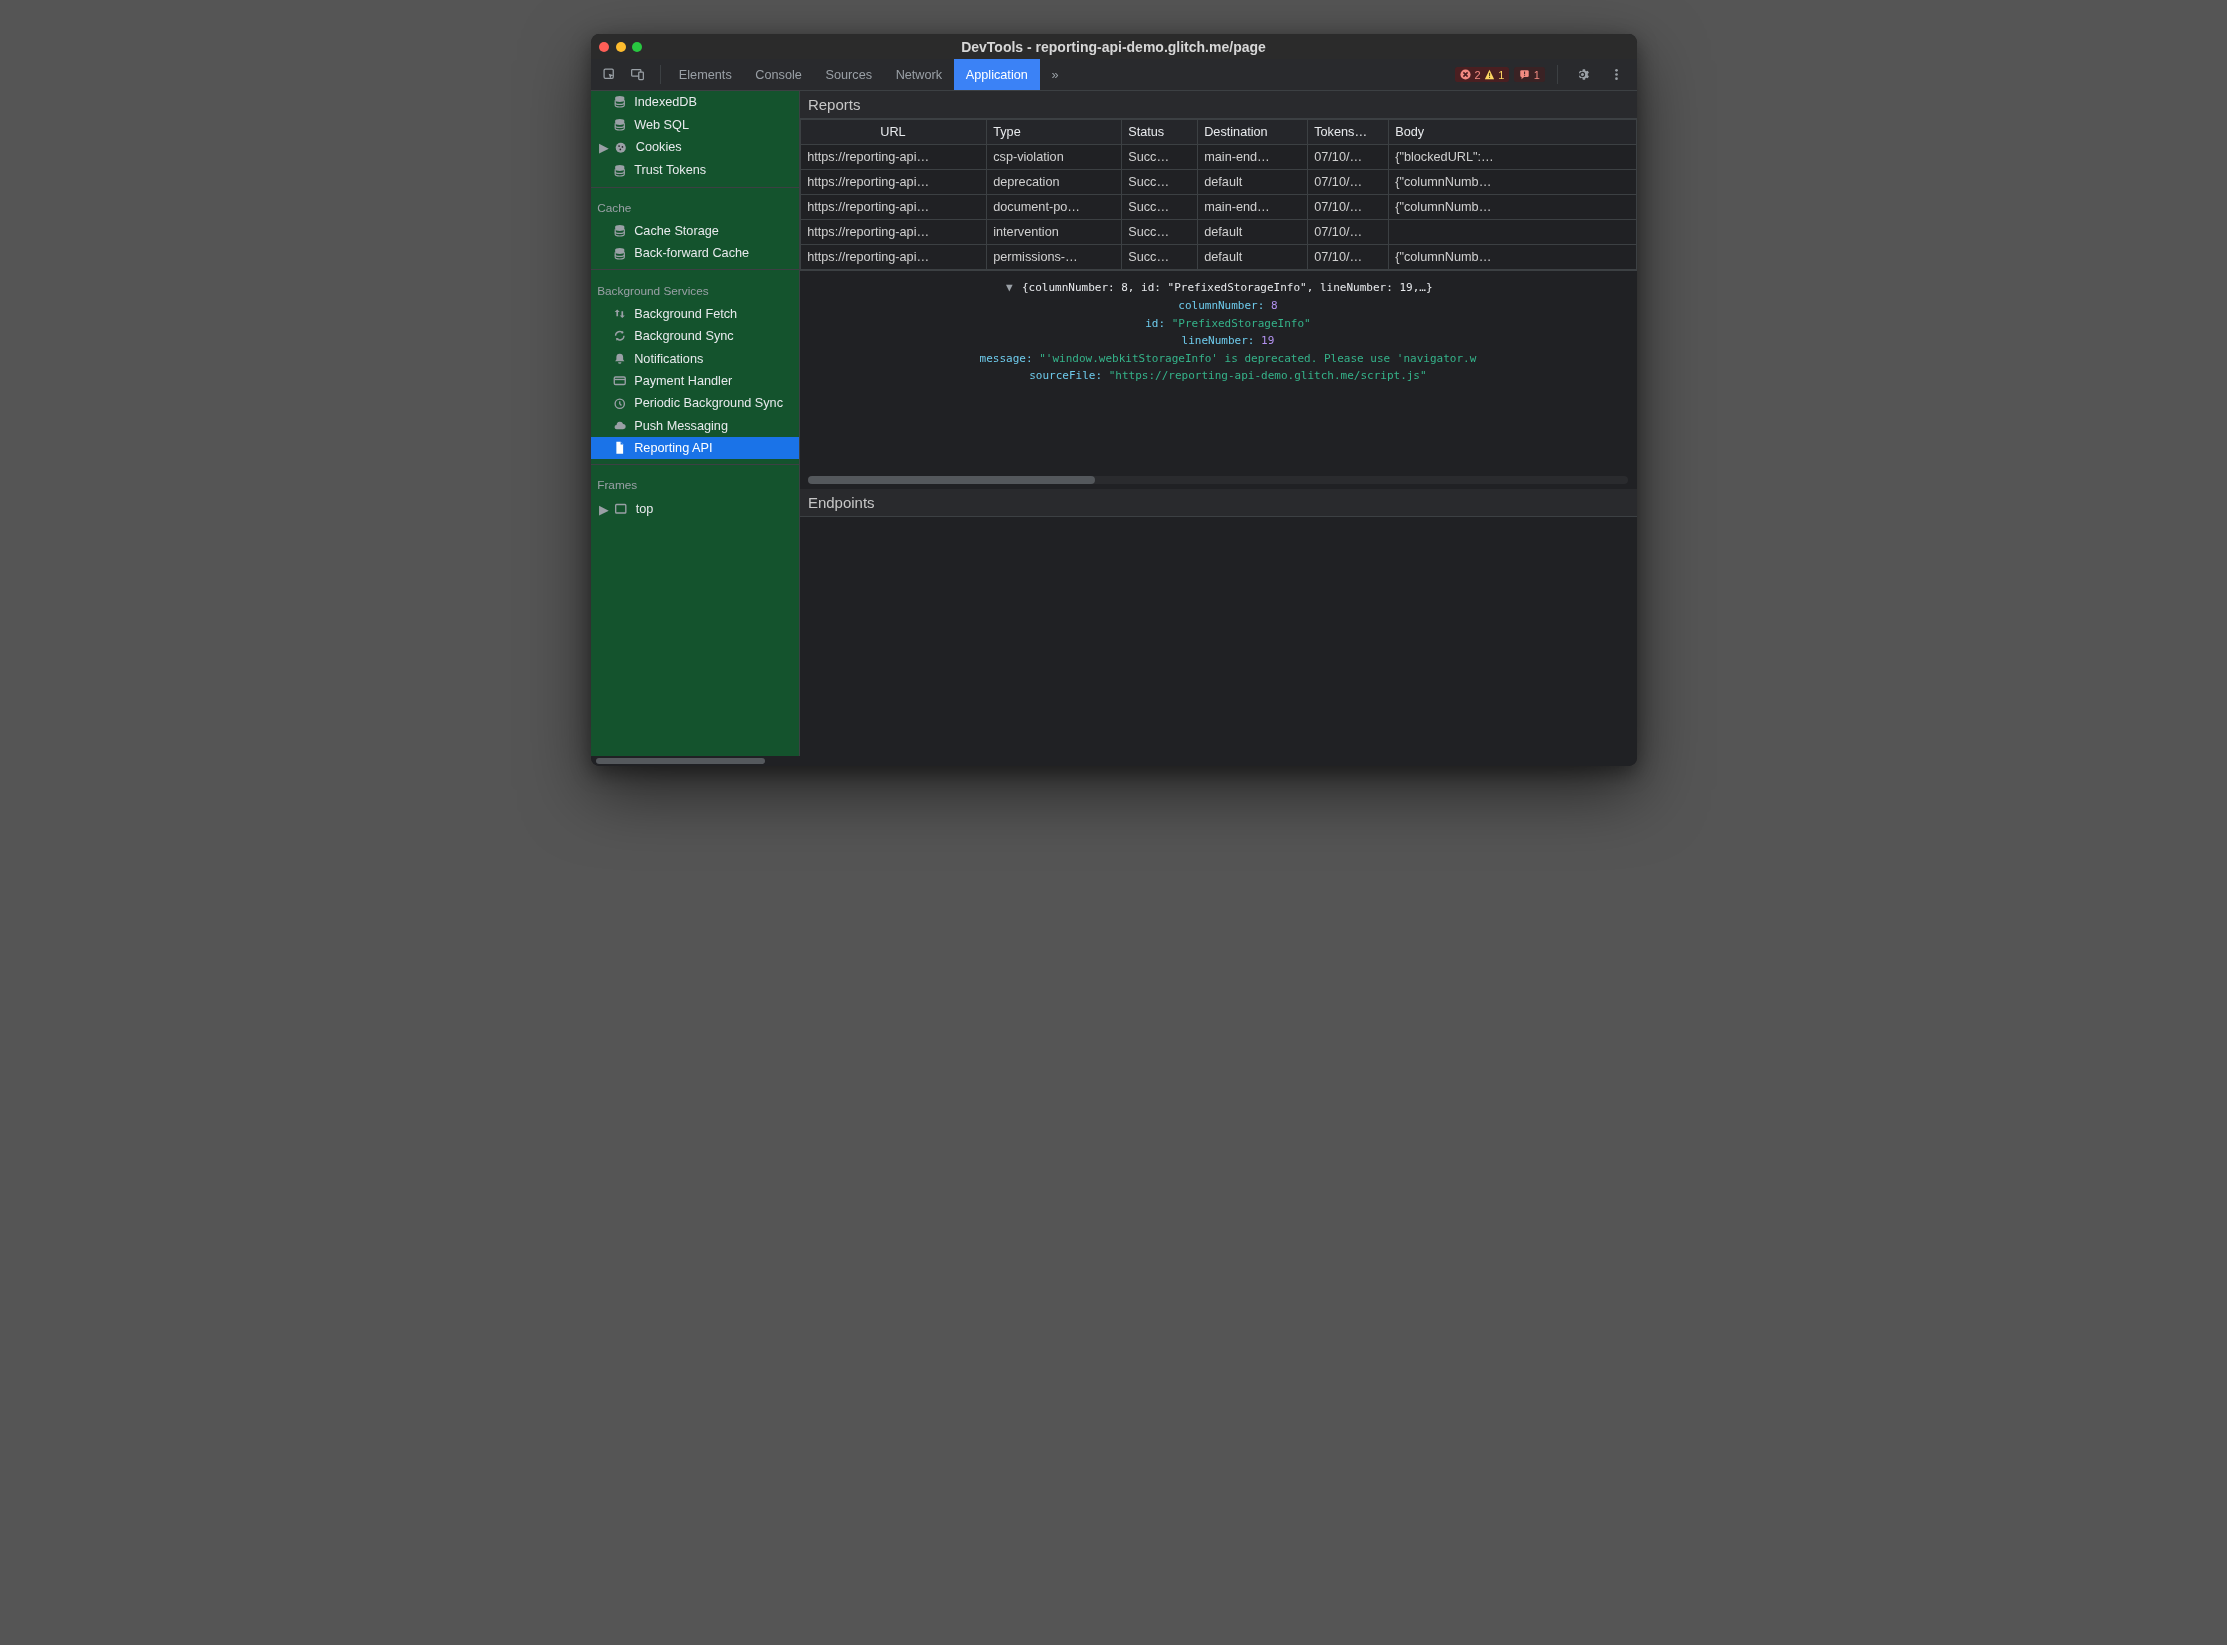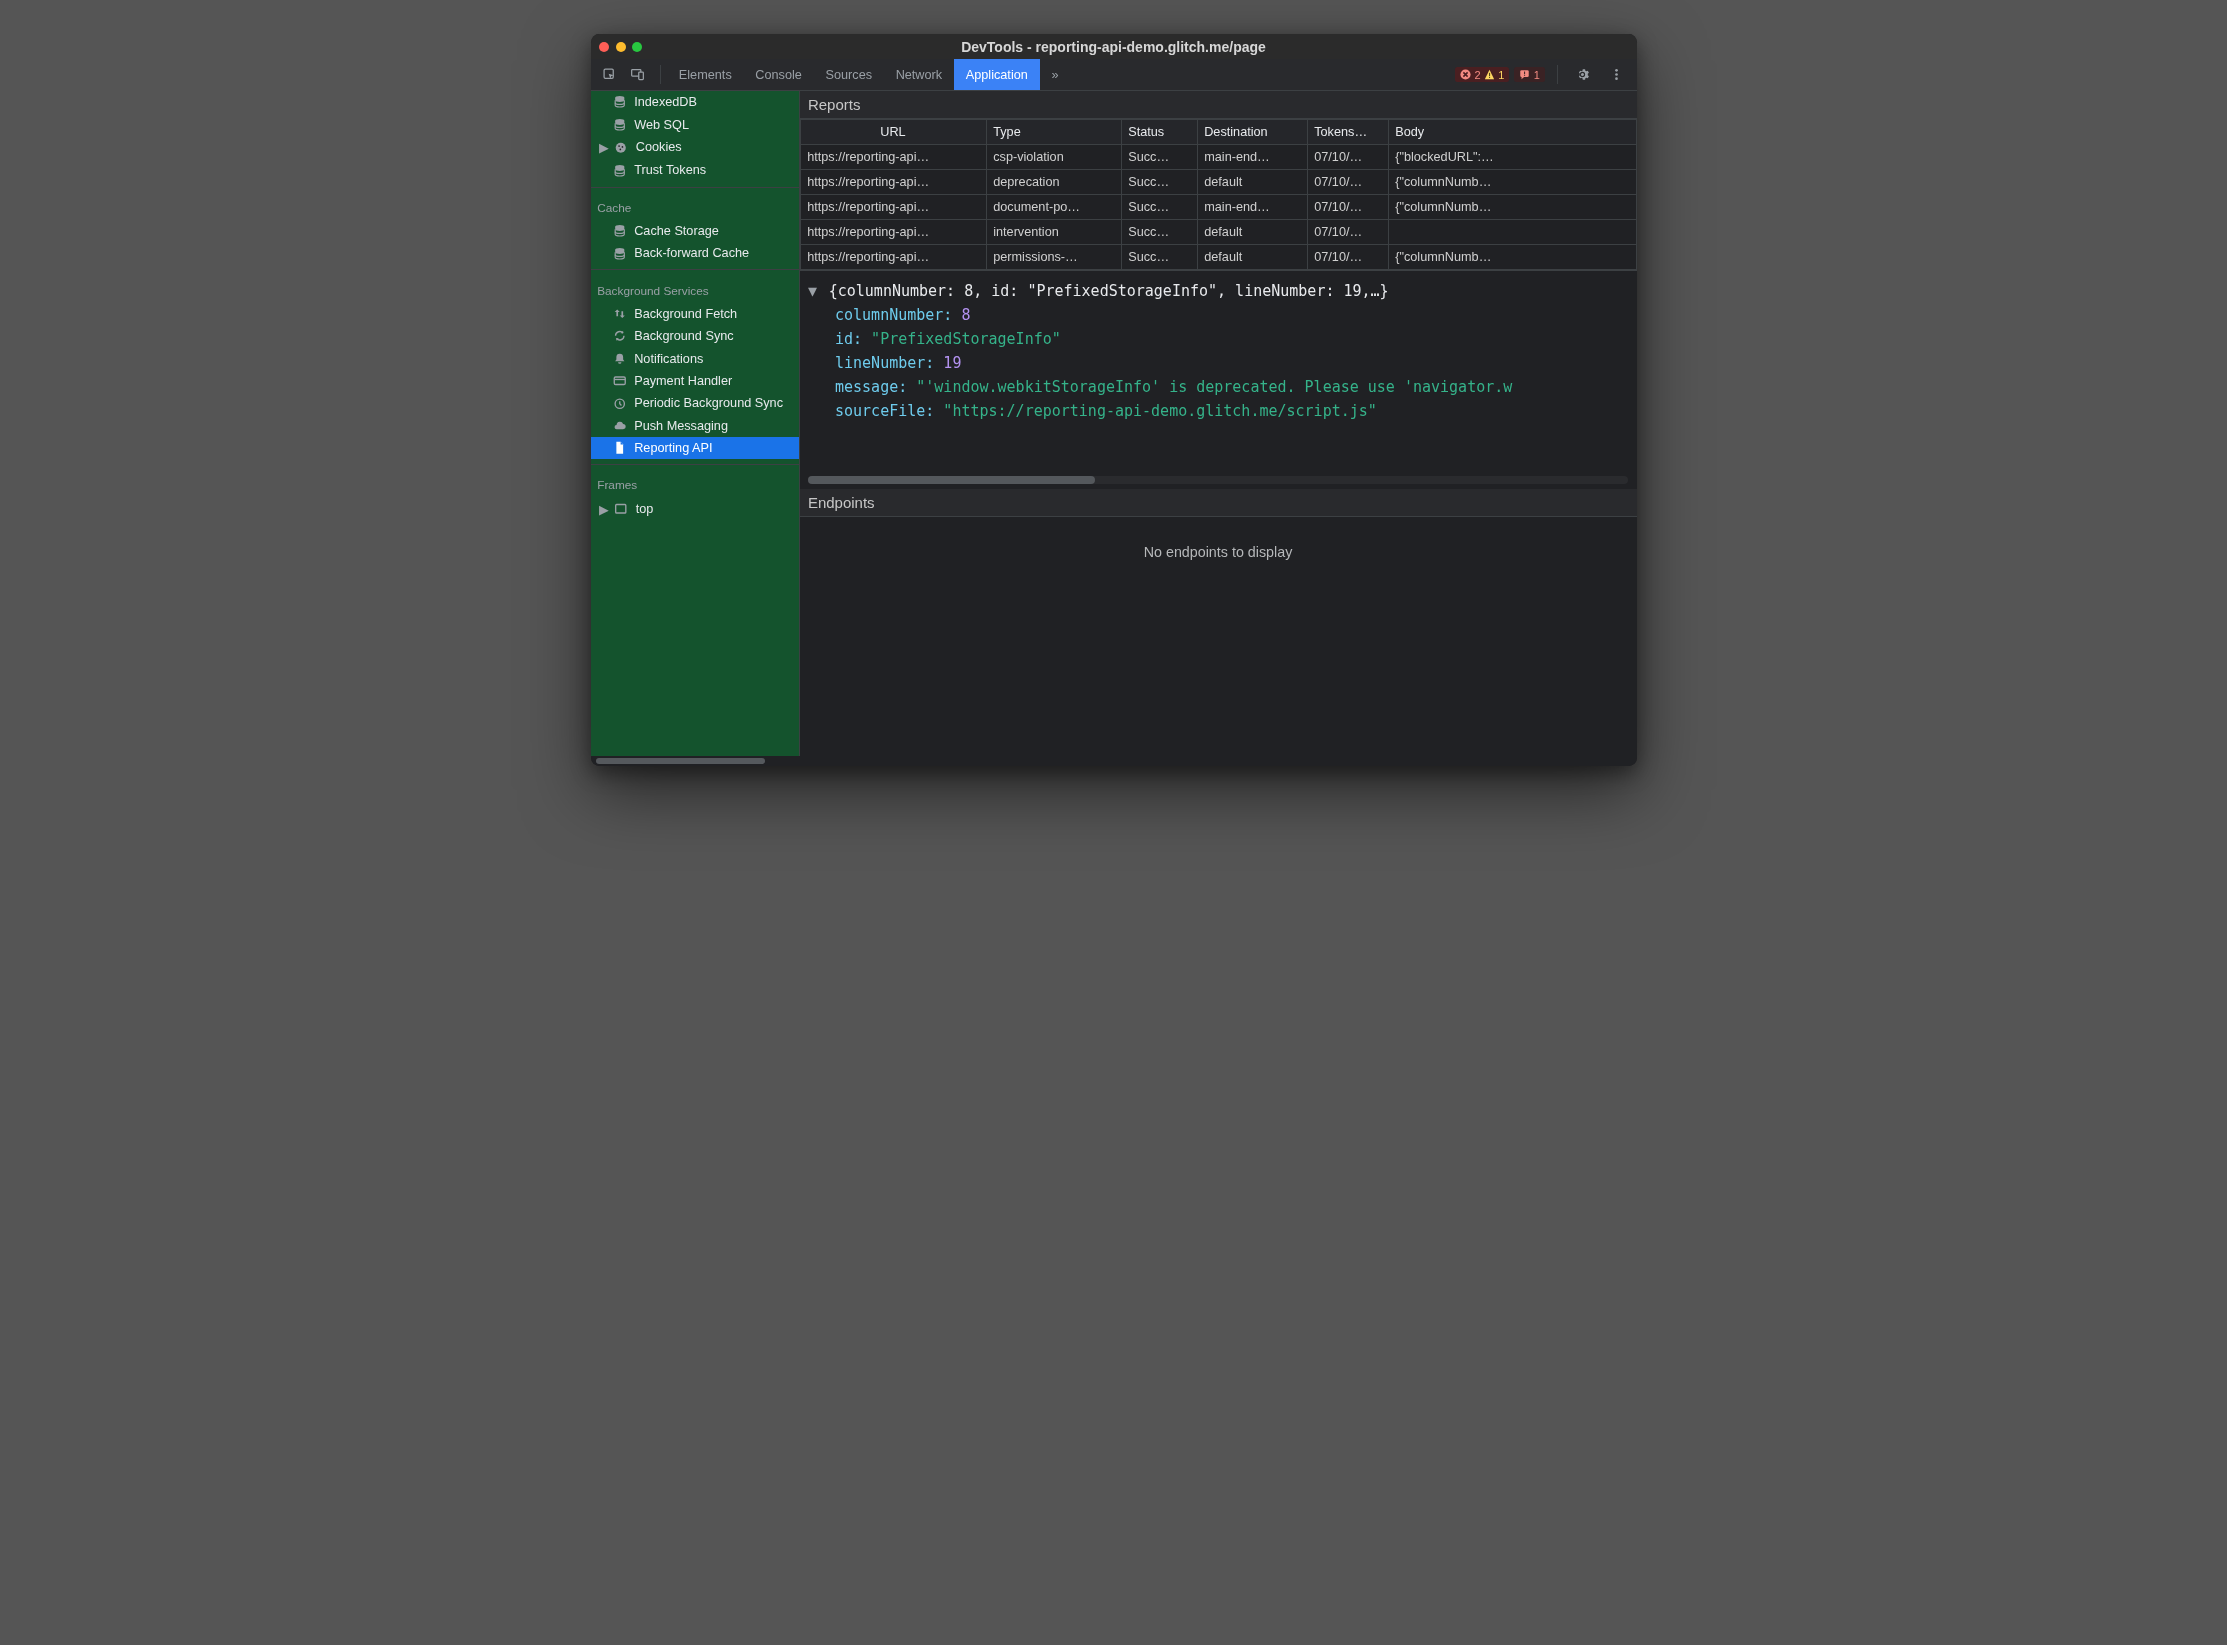--- a/index.html
+++ b/index.html
@@ -134,27 +134,28 @@
     max-width:0;
   }
   table.reports th { color:#e8eaed; font-weight:400; background:#25262a; }
   table.reports th.center { text-align:center; }
   table.reports td { color:#d0d0d0; }
   col.url { width:186px; } col.type{ width:135px;} col.status{width:76px;}
   col.dest{width:110px;} col.ts{width:81px;} col.body{width:auto;}
   
   .detail {
     font-family: ui-monospace, "SF Mono", Menlo, Consolas, monospace;
-    font-size:15px; line-height:1.6;
+    font-size:11px; line-height:1.6;
     padding:8.4px 8.4px 23.6px 8.4px;
     color:#e8eaed;
     position:relative;
     border-top:0.8px solid #3c4043;
     overflow-x:hidden;
     min-height:219px;
+    text-align:center;
   }
   .detail .line { white-space:pre; }
   .k { color:#6ecbec; }
   .s { color:#35b38a; }
   .n { color:#b392f0; }
   .disclose { color:#9aa0a6; display:inline-block; width:11.8px; }
   .detail-scroll {
     position:absolute; left:8.4px; right:8.4px; bottom:5px;
     height:8.4px; background:#2a2b2e; border-radius:5px;
   }
@@ -492,21 +493,20 @@
         <div class="line">   <span class="k">id:</span> <span class="s">"PrefixedStorageInfo"</span></div>
         <div class="line">   <span class="k">lineNumber:</span> <span class="n">19</span></div>
         <div class="line">   <span class="k">message:</span> <span class="s">"'window.webkitStorageInfo' is deprecated. Please use 'navigator.w</span></div>
         <div class="line">   <span class="k">sourceFile:</span> <span class="s">"https://reporting-api-demo.glitch.me/script.js"</span></div>
         <div class="detail-scroll">
             <div class="thumb"></div>
           </div>
       </div>
 
       <div class="section-header">Endpoints</div>
-      <div class="endpoints-empty">No endpoints to display</div>
     </div>
   </div>
 
   <div class="bottombar">
     <div class="thumb"></div>
   </div>
 </div>
 
 
 </body></html>

